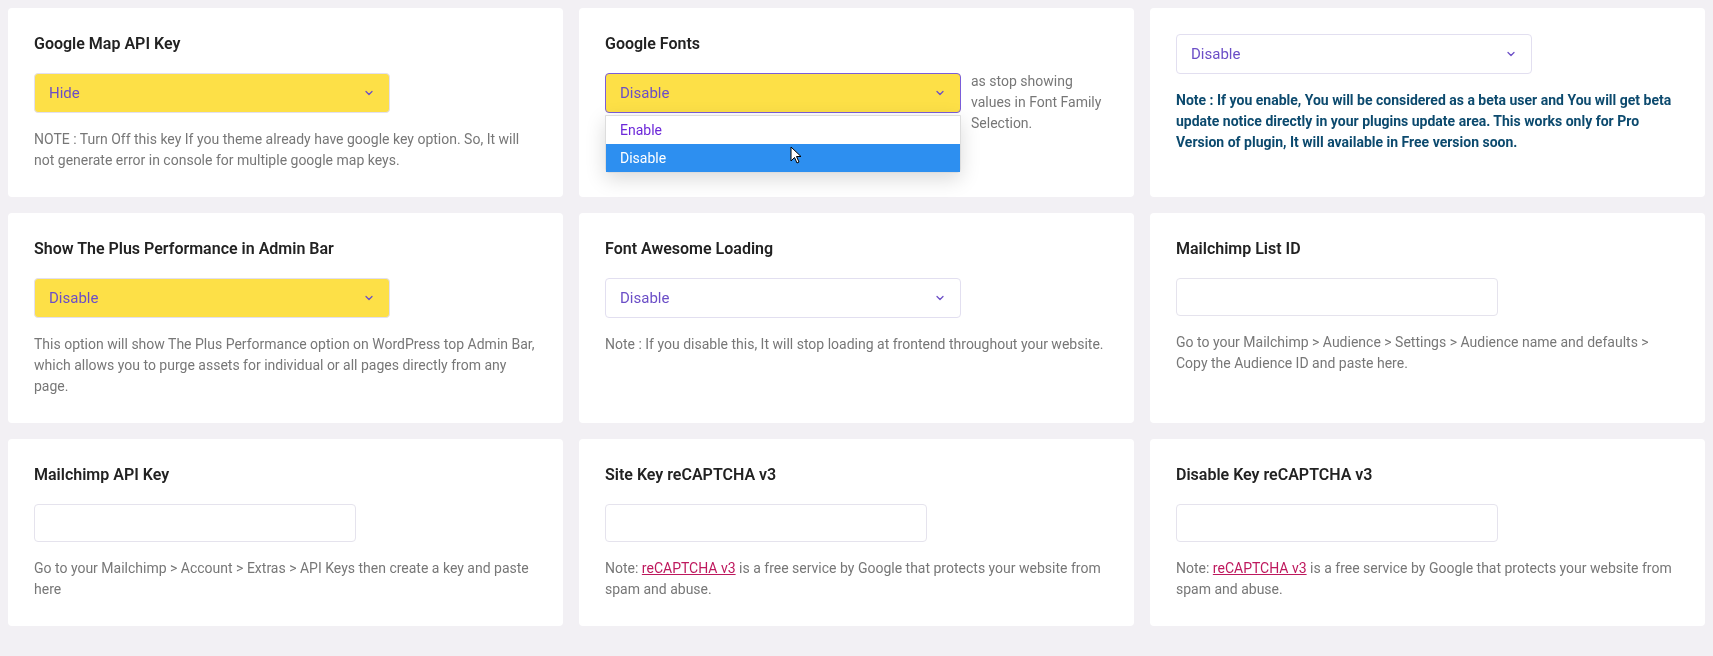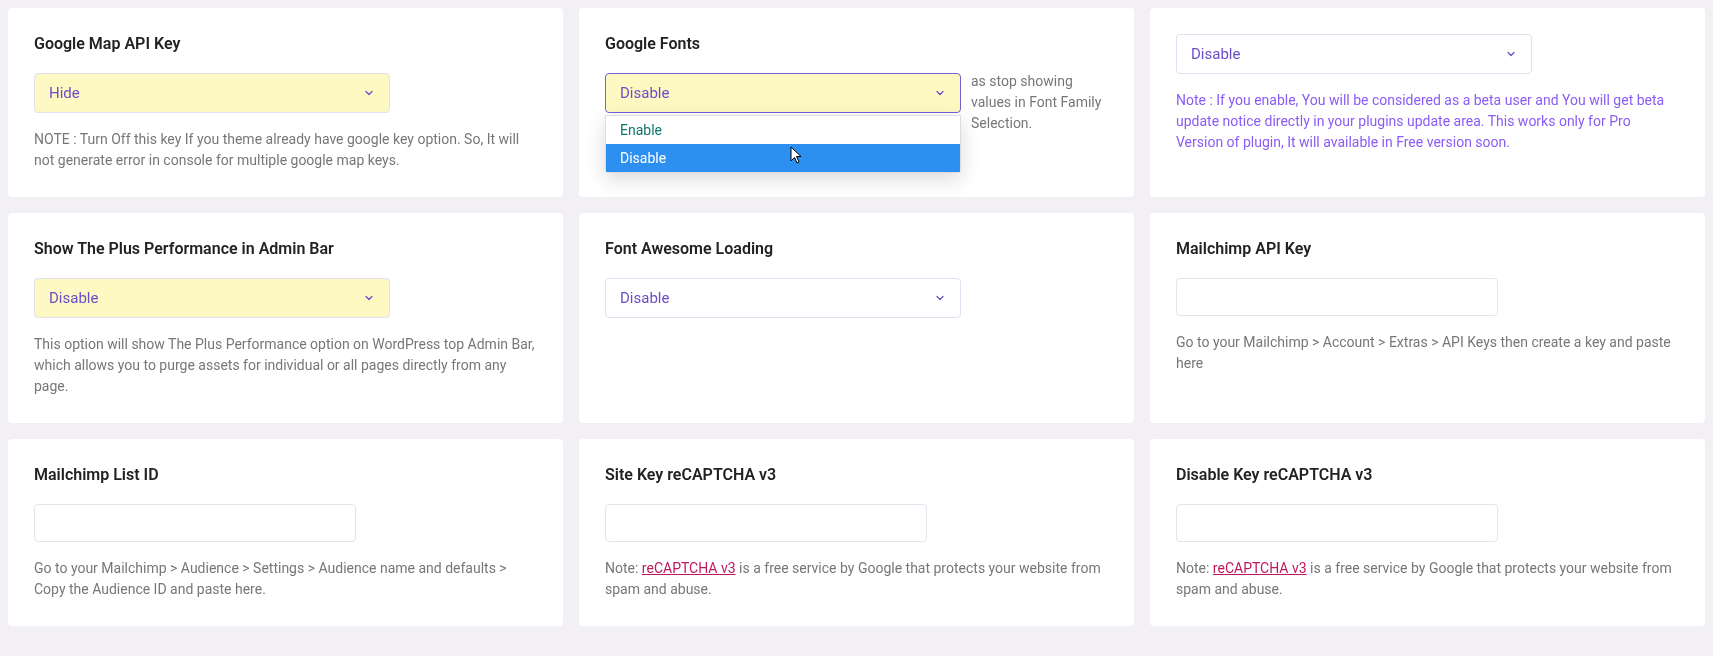--- a/index.html
+++ b/index.html
@@ -30,21 +30,21 @@
       color: #222;
       margin-bottom: 20px;
     }
     .select-wrap {
       position: relative;
       width: 356px;
       max-width: 100%;
     }
     .select-box {
       border: 1px solid #e2dff0;
-      background: #fef9c3;
+      background: #fde047;
       border-radius: 4px;
       padding: 10px 14px;
       font-size: 15px;
       color: #6b4ec7;
       display: flex;
       align-items: center;
       justify-content: space-between;
       cursor: pointer;
     }
     .select-box.open {
@@ -62,21 +62,22 @@
       height: 12px;
     }
     .chevron-purple svg path { stroke: #6b4ec7; }
     .note {
       font-size: 14px;
       color: #777;
       line-height: 1.5;
       margin-top: 16px;
     }
     .note-red {
-      color: #8b5cf6;
+      color: #0c4a6e;
+      font-weight: bold;
     }
     .note a {
       color: #be185d;
       text-decoration: underline;
     }
     .text-input {
       width: 322px;
       max-width: 100%;
       border: 1px solid #e5e3ed;
       border-radius: 4px;
@@ -92,21 +93,21 @@
       background: #fff;
       border: 1px solid #ddd;
       box-shadow: 0 6px 20px rgba(0,0,0,0.15);
       border-radius: 0 0 4px 4px;
       z-index: 50;
       overflow: visible;
     }
     .dropdown-item {
       padding: 6px 14px;
       font-size: 14px;
-      color: #0f766e;
+      color: #6d28d9;
       cursor: pointer;
     }
     .dropdown-item.highlighted {
       background: #2d8ff0;
       color: #fff;
     }
     .cursor-img {
       position: absolute;
       left: 184px;
       top: 30px;
@@ -194,32 +195,33 @@
     <div class="select-wrap">
       <div class="select-box" style="background:#fff;">
         <span>Disable</span>
         <span class="chevron chevron-purple">
           <svg viewBox="0 0 24 24" fill="none">
               <path d="M6 9l6 6 6-6" stroke="#6b4ec7" stroke-width="2.5" stroke-linecap="round" stroke-linejoin="round"></path>
             </svg>
         </span>
       </div>
     </div>
+    <div class="note">Note : If you disable this, It will stop loading at frontend throughout your website.</div>
+  </div>
+
+  <div class="card">
+    <div class="card-title">Mailchimp List ID</div>
+    <input type="text" class="text-input" style="">
+    <div class="note">Go to your Mailchimp &gt; Audience &gt; Settings &gt; Audience name and defaults &gt; Copy the Audience ID and paste here.</div>
   </div>
 
   <div class="card">
     <div class="card-title">Mailchimp API Key</div>
     <input type="text" class="text-input" style="">
     <div class="note">Go to your Mailchimp &gt; Account &gt; Extras &gt; API Keys then create a key and paste here</div>
-  </div>
-
-  <div class="card">
-    <div class="card-title">Mailchimp List ID</div>
-    <input type="text" class="text-input" style="">
-    <div class="note">Go to your Mailchimp &gt; Audience &gt; Settings &gt; Audience name and defaults &gt; Copy the Audience ID and paste here.</div>
   </div>
 
   <div class="card">
     <div class="card-title">Site Key reCAPTCHA v3</div>
     <input type="text" class="text-input" style="">
     <div class="note">
       <span>Note: </span><a href="#">reCAPTCHA v3</a><span> is a free service by Google that protects your website from spam and abuse.</span>
     </div>
   </div>
 

